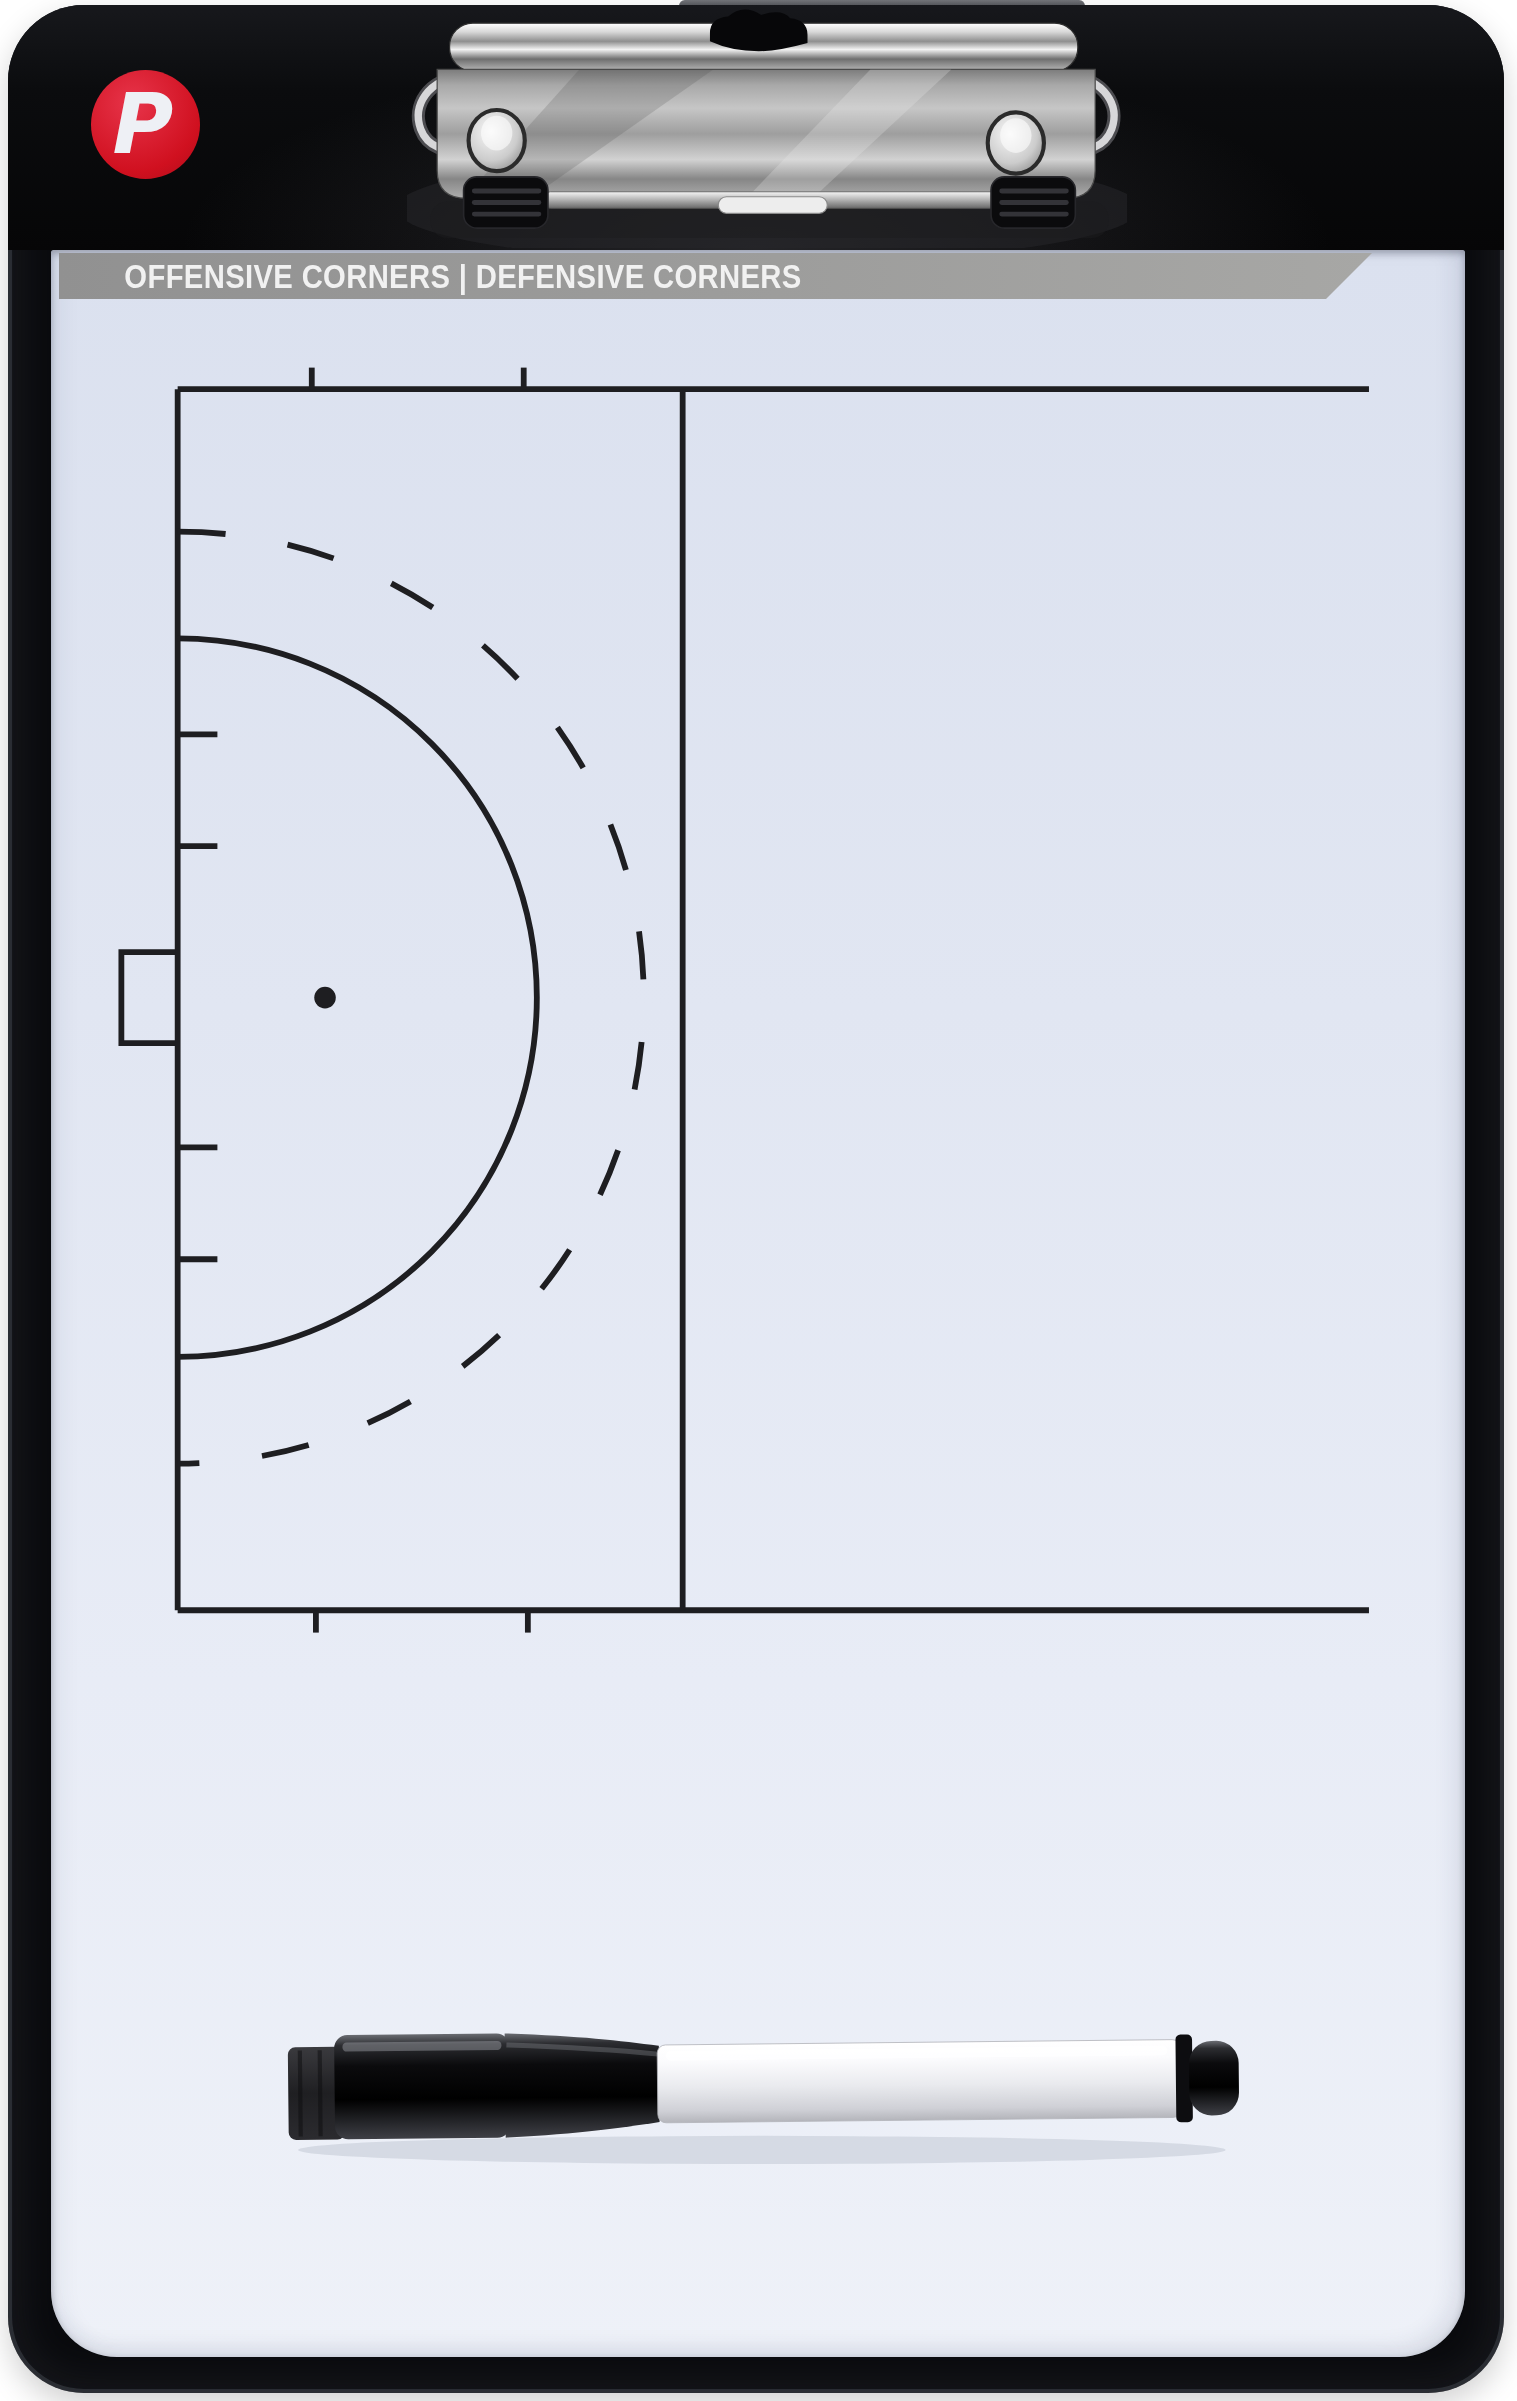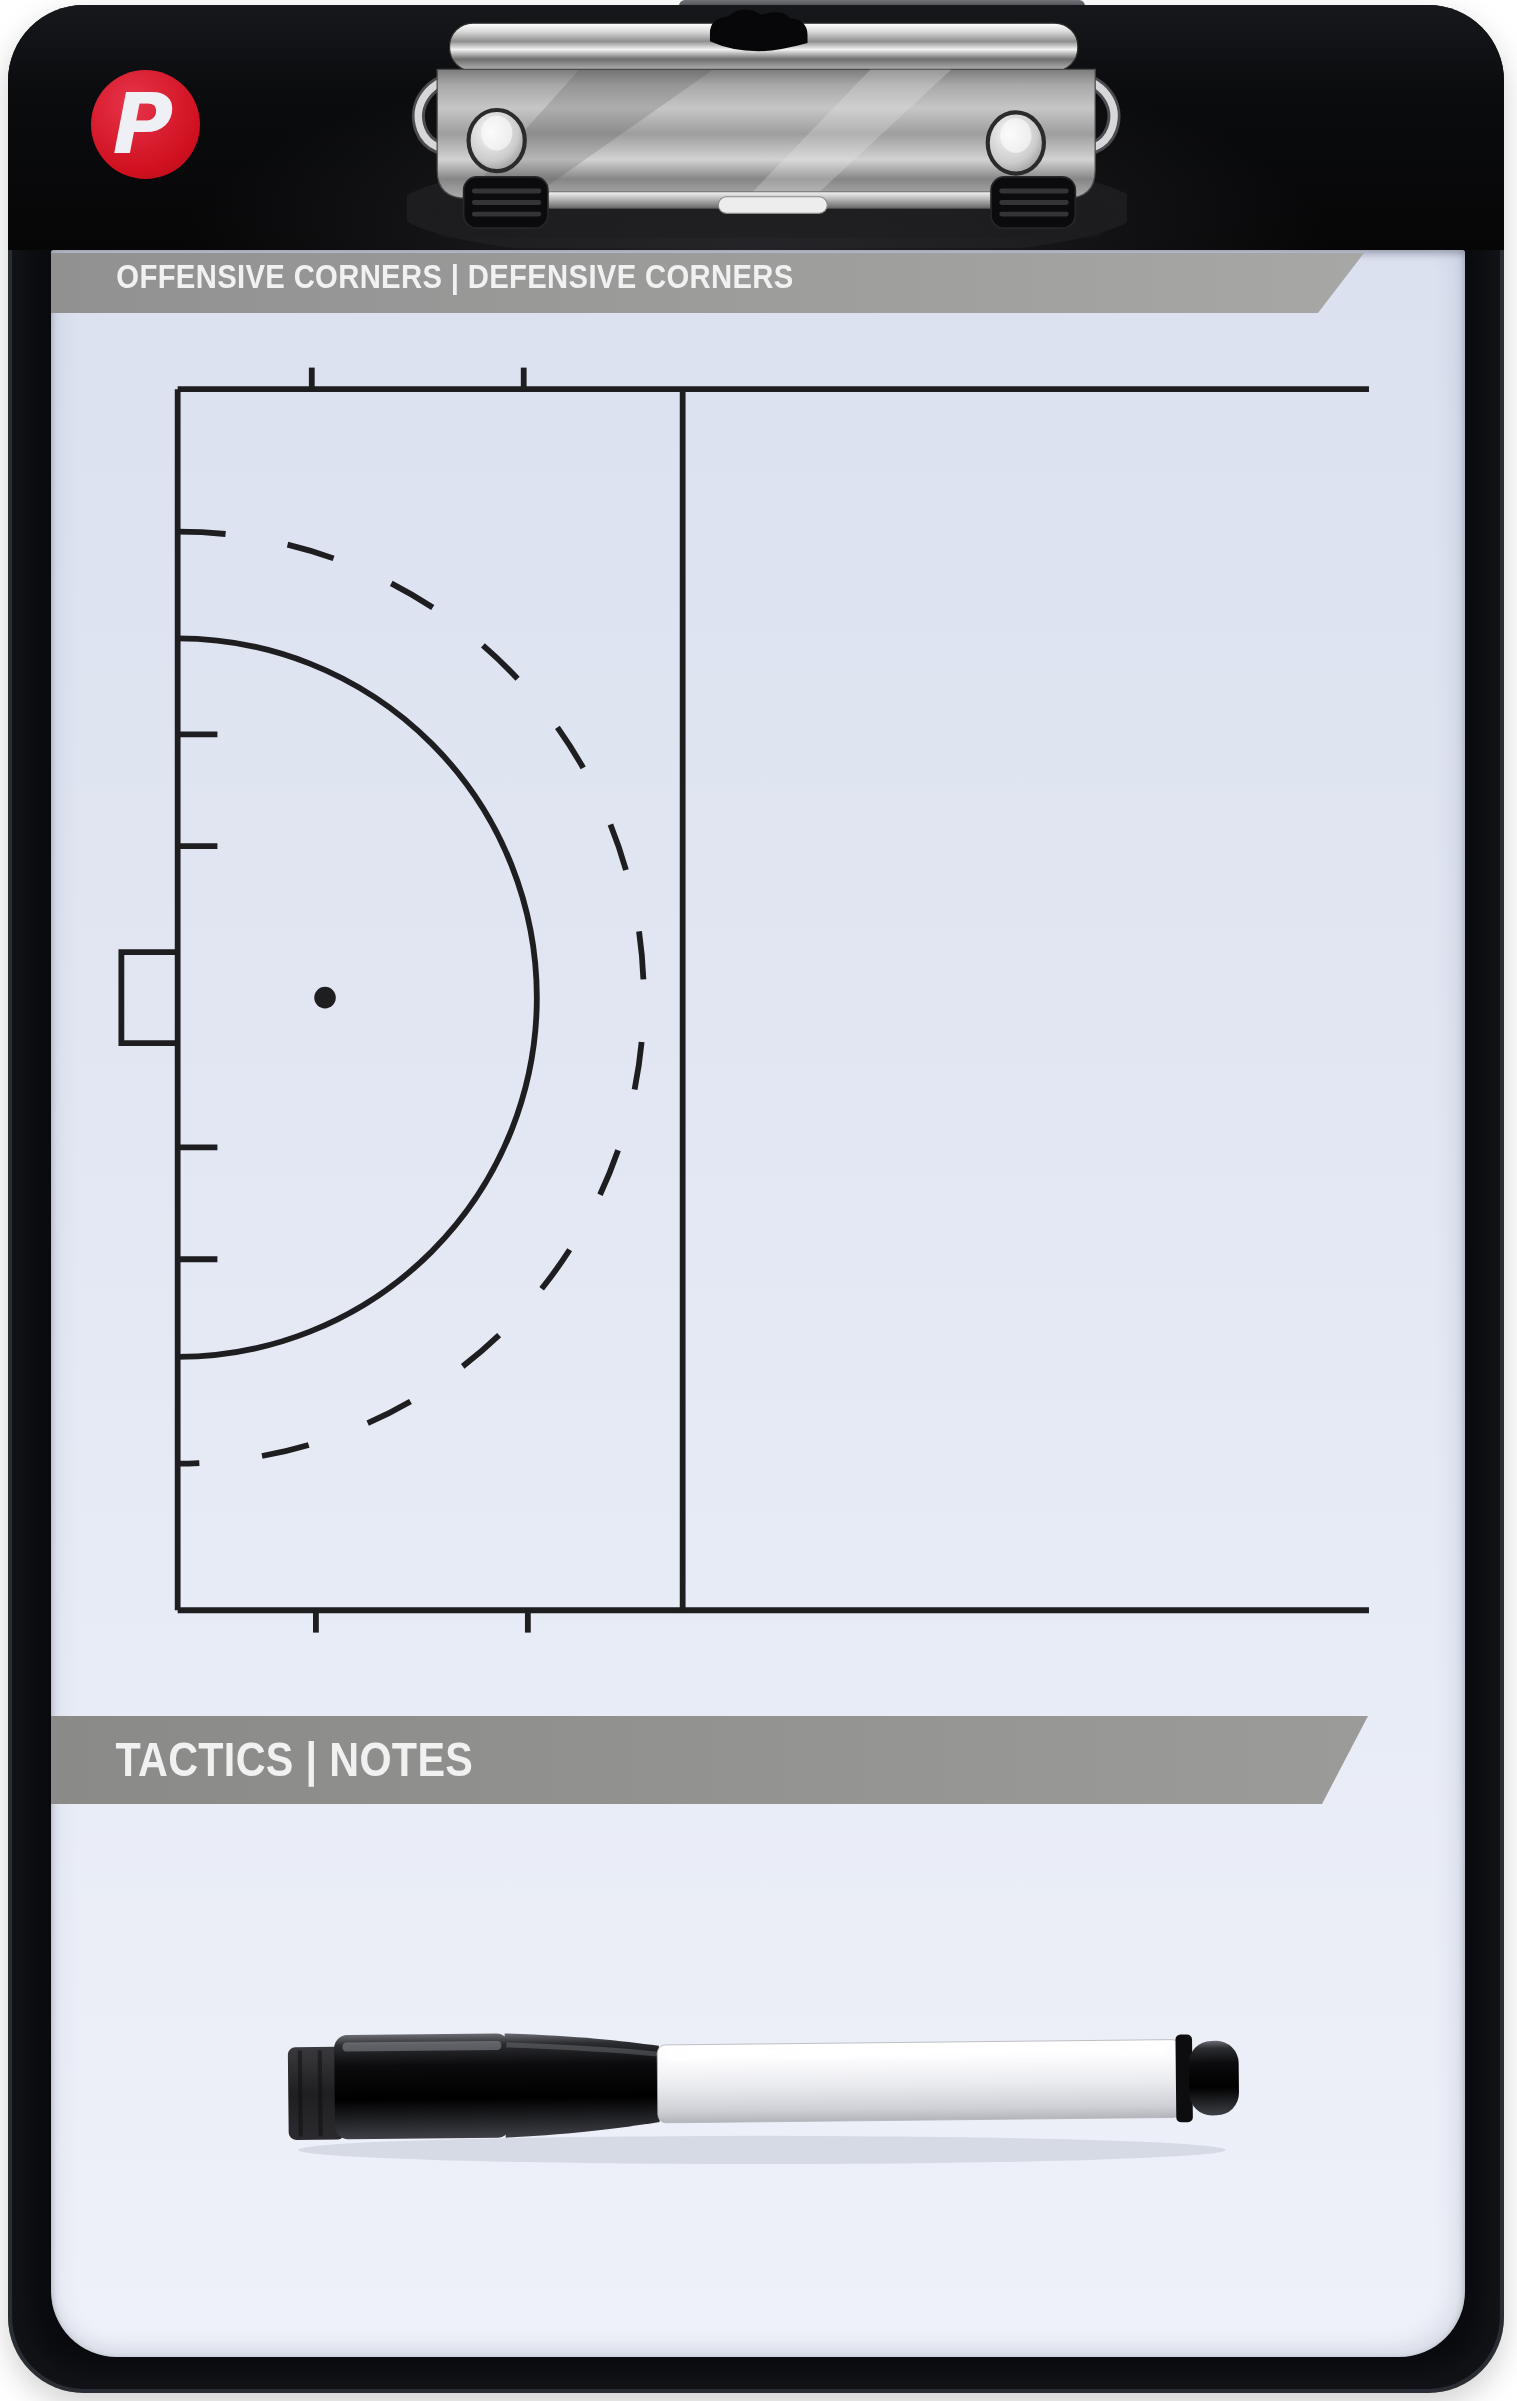--- a/index.html
+++ b/index.html
@@ -34,21 +34,21 @@
   
   .logo{position:absolute;left:91px;top:70px;width:109px;height:109px;border-radius:50%;
     background:radial-gradient(circle at 38% 30%, #e7344a, #d0101f 68%, #ad0c1a 100%);
     display:flex;align-items:center;justify-content:center;}
   .logo span{font-family:"DejaVu Sans",sans-serif;font-style:italic;font-weight:bold;
     font-size:83px;color:#eef0f5;line-height:1;transform:translateX(-2.5px);}
 
   
   .banner{position:absolute;color:#f1f1f1;font-weight:bold;overflow:hidden;white-space:nowrap;}
   .banner .txt{display:inline-block;transform:scaleX(.86);transform-origin:0 50%;letter-spacing:0.4px;}
-  .banner-top{left:51px;top:253px;width:1313px;height:60px;
+  .banner-top{left:59px;top:253px;width:1313px;height:46px;
     background:linear-gradient(90deg,#919191,#a7a7a5);
     clip-path:polygon(0 0,100% 0,calc(100% - 46px) 100%,0 100%);}
   .banner-top .txt{font-size:34px;line-height:46px;padding-left:76px;}
   .banner-bottom{left:51px;top:1716px;width:1317px;height:88px;
     background:linear-gradient(90deg,#8a8a88,#9b9b99);
     clip-path:polygon(0 0,100% 0,calc(100% - 46px) 100%,0 100%);}
   .banner-bottom .txt{font-size:48px;line-height:88px;padding-left:75px;}
 
   svg{position:absolute;display:block;}
   .clip-svg{left:407px;top:0;width:720px;height:248px;}
@@ -136,23 +136,20 @@
     <path d="M858,50 L858,40 Q858,22 880,20 Q898,4 920,18 Q945,10 955,22 Q976,24 976,42 L976,52 Q940,62 917,62 Q884,62 858,50 Z" fill="#070709"></path>
   </svg>
 
   <div class="logo">
     <span>P</span>
   </div>
 
   <div class="banner banner-top">
     <span class="txt">OFFENSIVE CORNERS | DEFENSIVE CORNERS</span>
   </div>
-  <div class="banner banner-bottom">
-    <span class="txt">TACTICS | NOTES</span>
-  </div>
 
   <svg class="field-svg" viewBox="62 302 1708 1790">
     <g stroke="#1e1e21" stroke-width="7" fill="none">
       <path d="M215 470 H1654"></path>
       <path d="M215 1945 H1654"></path>
       <path d="M215 470 V1945"></path>
       <path d="M825 470 V1945"></path>
 
       <path d="M377 444 V470"></path>
       <path d="M633 444 V470"></path>

